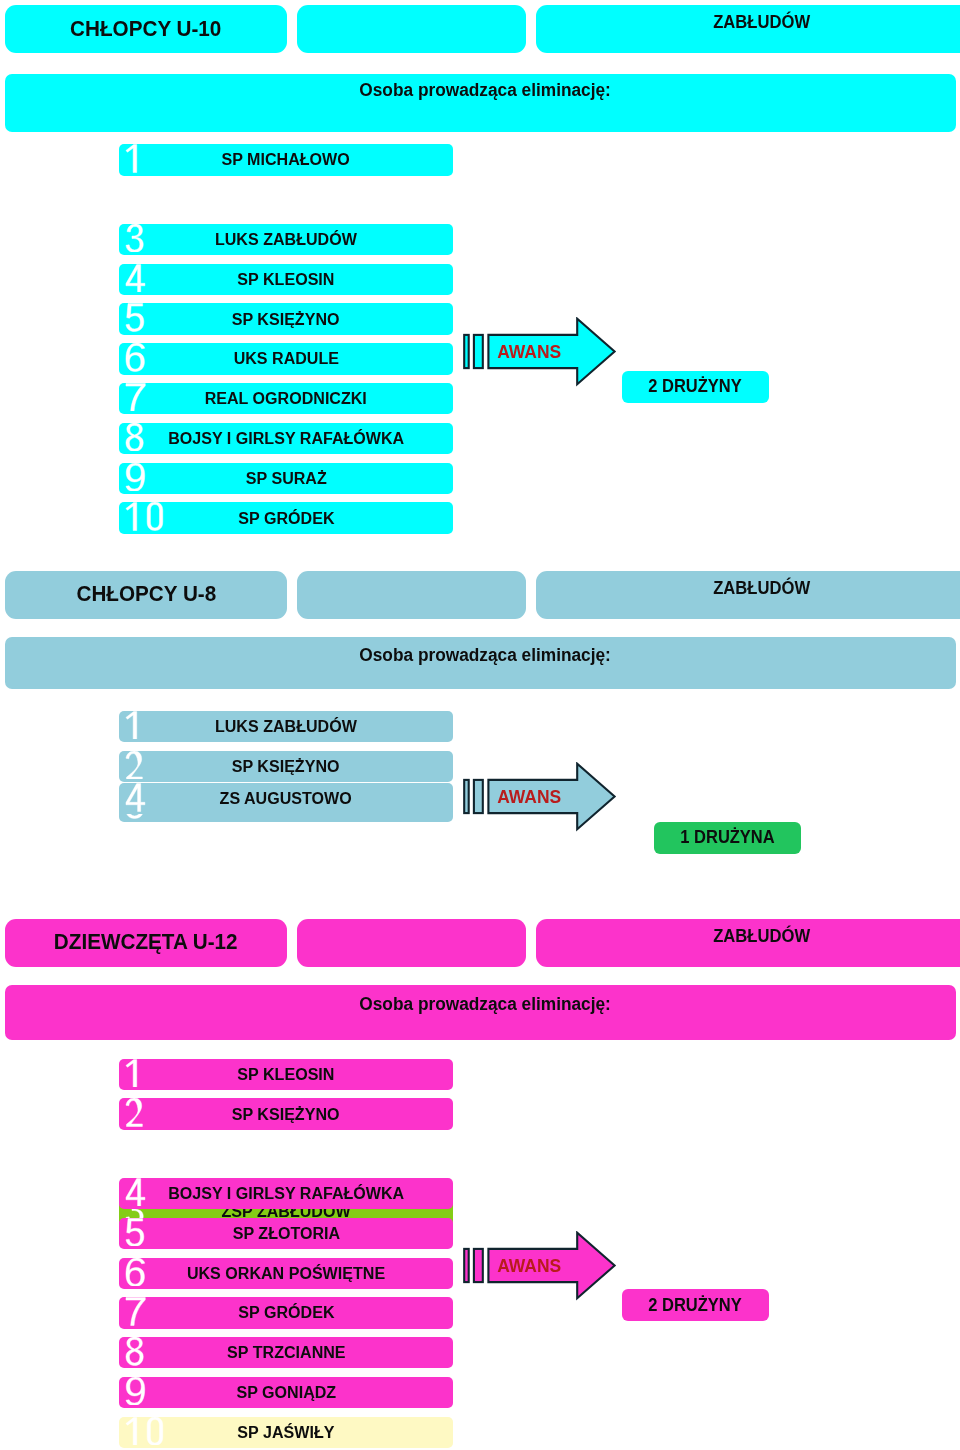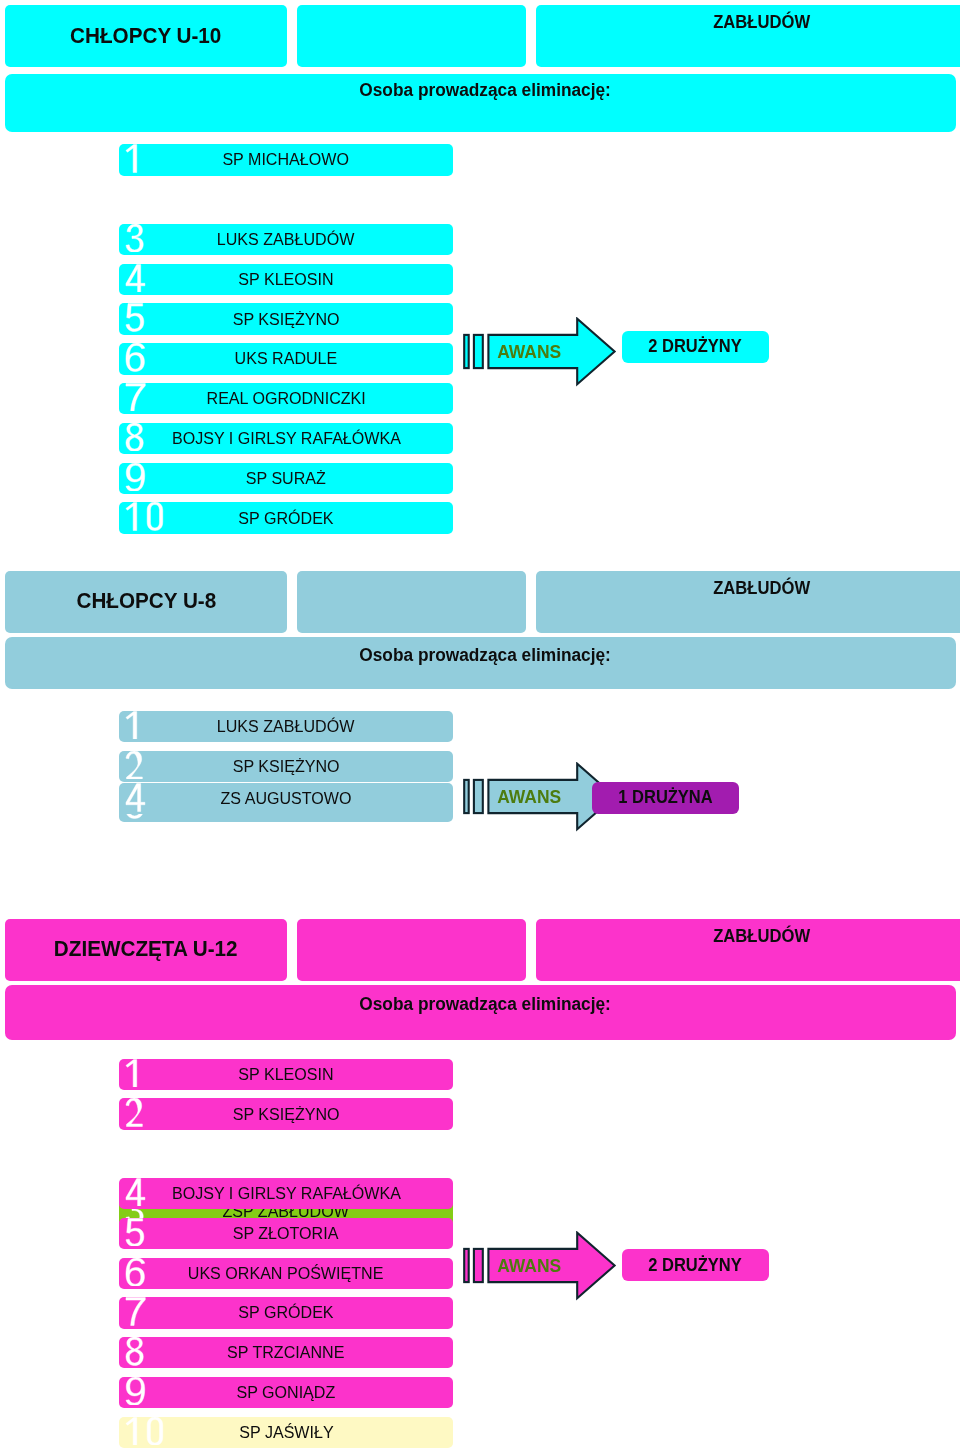--- a/index.html
+++ b/index.html
@@ -3,21 +3,21 @@
 <meta charset="utf-8">
 <title>Eliminacje — ZABŁUDÓW</title>
 <style>
   html,body{margin:0;padding:0;}
   body{width:960px;height:1450px;background:#ffffff;
        font-family:"Liberation Sans",sans-serif;overflow:hidden;}
   .page{position:relative;width:960px;height:1450px;overflow:hidden;}
   .sec{position:absolute;left:0;top:0;width:960px;height:1450px;}
 
   
-  .hdr{position:absolute;height:62px;border-radius:5px;}
+  .hdr{position:absolute;height:48px;border-radius:11px;}
   .hdr.a{left:5px;width:282px;}
   .hdr.b{left:297px;width:229px;}
   .hdr.c{left:536px;width:420px;padding-left:31px;}
   .hdr-label{position:absolute;left:0;top:0;width:100%;height:100%;
              display:flex;align-items:center;justify-content:center;
              font-weight:bold;color:#0d0d0d;white-space:nowrap;}
   .hdr-label i{font-style:normal;display:inline-block;transform:scaleX(0.903);}
   .hdr.a .hdr-label{font-size:22.9px;padding-bottom:1.8px;box-sizing:border-box;}
   .hdr.c .hdr-label{font-size:18.4px;align-items:flex-start;
                     padding-top:6.2px;box-sizing:border-box;}
@@ -28,33 +28,33 @@
                 font-size:18.3px;font-weight:bold;color:#0d0d0d;white-space:nowrap;}
   .subbar-label i{font-style:normal;display:inline-block;transform:scaleX(0.945);}
 
   
   .standings{position:absolute;left:0;top:0;width:960px;height:1450px;}
   .row{position:absolute;left:119px;width:334px;height:31.4px;border-radius:5px;}
   .row .num{position:absolute;left:5.5px;top:0;height:28.5px;}
   .row .num svg{display:block;height:28.5px;}
   .row .lbl{position:absolute;left:0;top:0;width:100%;height:31.4px;
             display:flex;align-items:center;justify-content:center;
-            font-size:17.2px;font-weight:normal;color:#0d0d0d;white-space:nowrap;}
+            font-size:17.2px;font-weight:bold;color:#0d0d0d;white-space:nowrap;}
   .row .lbl i{font-style:normal;display:inline-block;transform:scaleX(0.935);}
 
   
   .awans{position:absolute;width:156px;height:70px;}
   .awans svg{position:absolute;left:0;top:0;}
   .awans .atext{position:absolute;left:21.5px;top:0;width:92px;height:70px;
                 display:flex;align-items:center;justify-content:center;
-                font-size:18.1px;font-weight:bold;color:#4d7c0f;}
+                font-size:18.1px;font-weight:bold;color:#b91c1c;}
   .awans .atext i{font-style:normal;display:inline-block;transform:scaleX(0.965);}
 
   
-  .res{position:absolute;width:147px;height:32.5px;border-radius:6px;}
+  .res{position:absolute;width:147px;height:32.5px;border-radius:6px;margin-top:40px;}
   .res span{position:absolute;left:0;top:0;width:100%;height:100%;
             display:flex;align-items:center;justify-content:center;
             font-size:18px;font-weight:bold;color:#0d0d0d;white-space:nowrap;}
   .res span i{font-style:normal;display:inline-block;transform:scaleX(0.916);}
 </style>
 </head>
 <body>
 
 <div class="page">
 
@@ -279,21 +279,21 @@
   <div class="awans" style="left:462px;top:762px">
     <svg width="156" height="70" viewBox="0 0 156 70" aria-hidden="true">
           <rect x="2.2" y="17.9" width="4.5" height="33.2" fill="#92CDDC" stroke="#10242E" stroke-width="2.1"></rect>
           <rect x="11.9" y="17.9" width="8.9" height="33.2" fill="#92CDDC" stroke="#10242E" stroke-width="2.1"></rect>
           <path d="M26.4 17.9 H115.2 V1.7 L152.6 34.5 L115.2 67.3 V51.1 H26.4 Z" fill="#92CDDC" stroke="#10242E" stroke-width="2.1" stroke-linejoin="miter"></path>
         </svg>
     <div class="atext">
           <i>AWANS</i>
         </div>
   </div>
-  <div class="res" style="left:592px;top:781.6px;background:#a21caf">
+  <div class="res" style="left:654px;top:781.6px;background:#22c55e">
     <span>
           <i>1 DRUŻYNA</i>
         </span>
   </div>
 </section>
 
 <section class="sec">
   <div class="hdr a" style="top:918.6px;background:#FC33CB">
     <div class="hdr-label">
           <i>DZIEWCZĘTA U-12</i>

